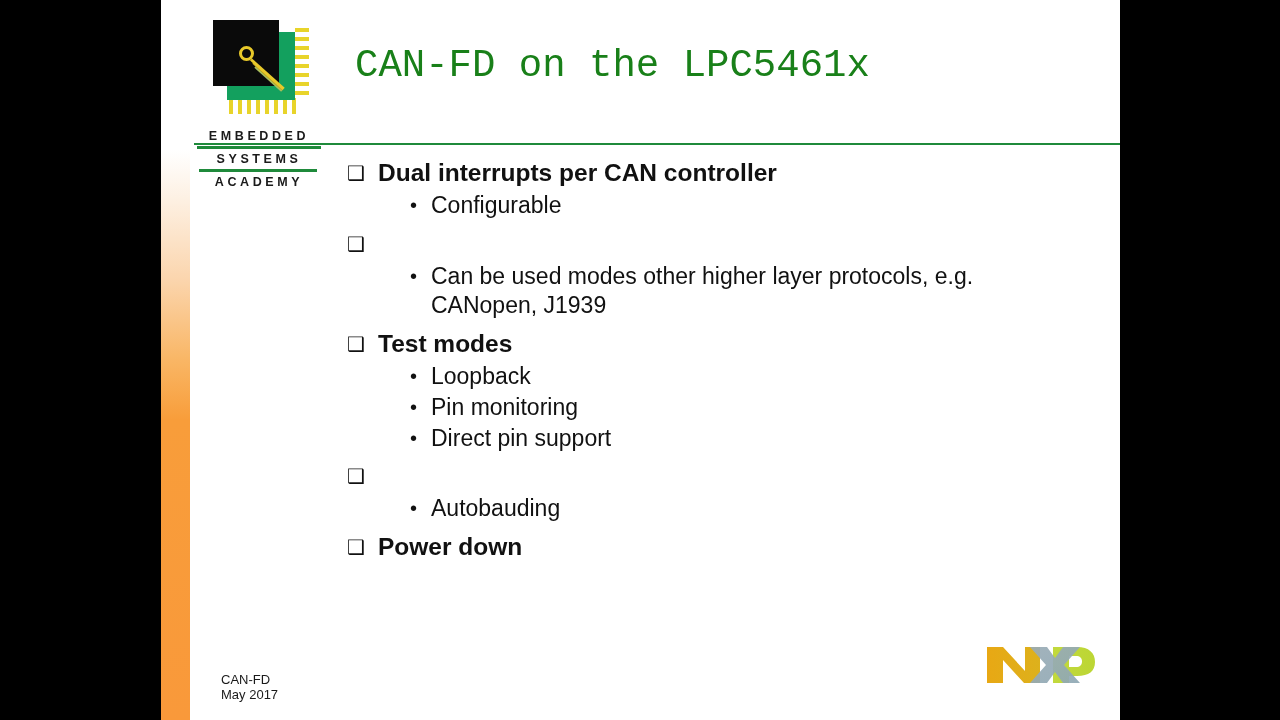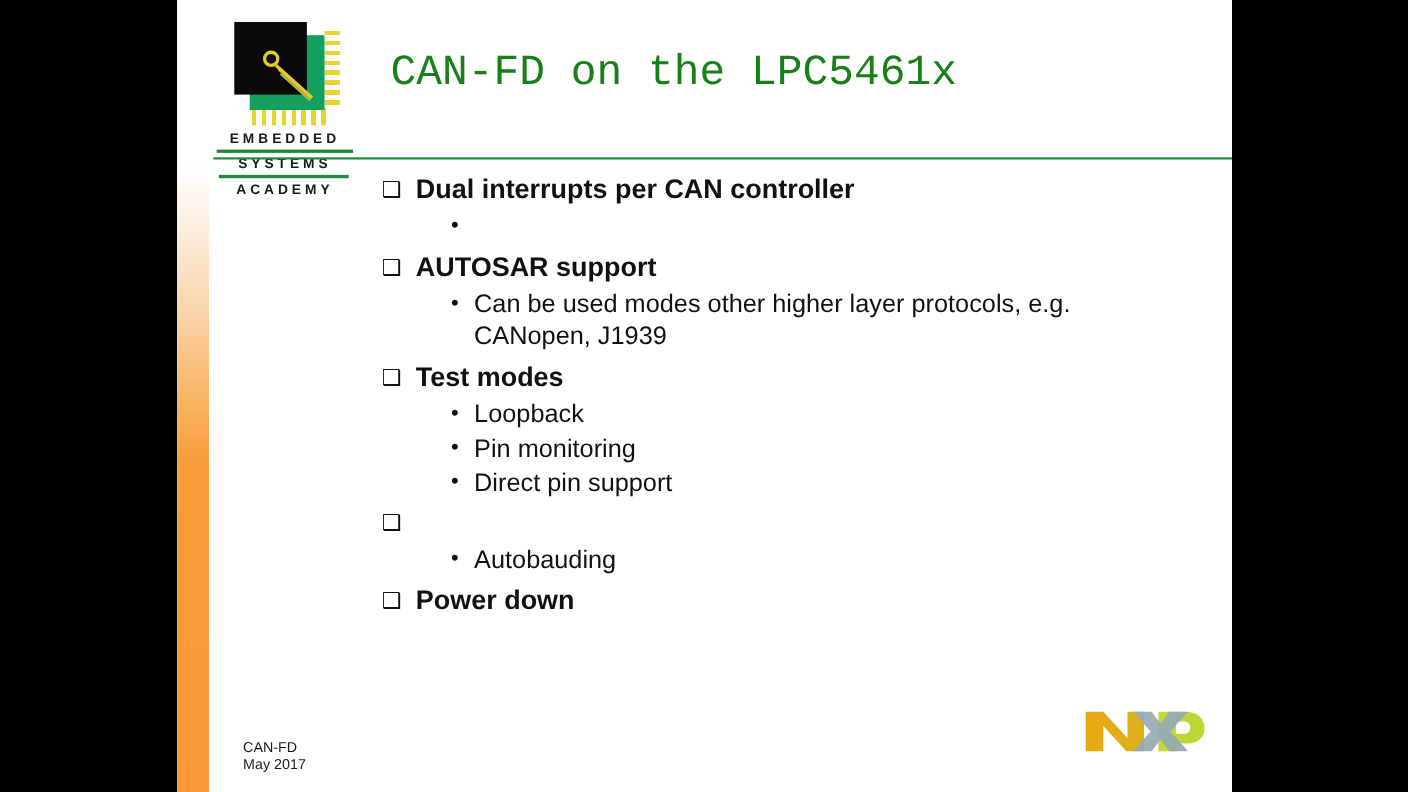--- a/index.html
+++ b/index.html
@@ -146,21 +146,21 @@
     top: 46px;
     width: 36px;
     height: 2px;
     background: #a8bf5e;
     transform: rotate(42deg);
     transform-origin: 0 50%;
   }
 
   
   #logo-words {
-    margin-top: 0;
+    margin-top: 10px;
     width: 124px;
   }
   .logo-word {
     font-family: "Liberation Sans", sans-serif;
     font-size: 12.5px;
     font-weight: 700;
     letter-spacing: 3.6px;
     color: #1a1a1a;
     text-align: center;
     line-height: 17px;
@@ -307,25 +307,25 @@
 
     <div id="body">
 
       <div class="bul1">
         <span class="marker">❑</span>
         <span class="txt">Dual interrupts per CAN controller</span>
       </div>
 
       <div class="bul2 sp-after">
         <span class="marker">•</span>
+        <span class="txt">Configurable</span>
       </div>
 
       <div class="bul1">
         <span class="marker">❑</span>
-        <span class="txt">AUTOSAR support</span>
       </div>
 
       <div class="bul2 sp-after">
         <span class="marker">•</span>
         <span class="txt">Can be used modes other higher layer protocols, e.g. CANopen, J1939</span>
       </div>
 
       <div class="bul1">
         <span class="marker">❑</span>
         <span class="txt">Test modes</span>

